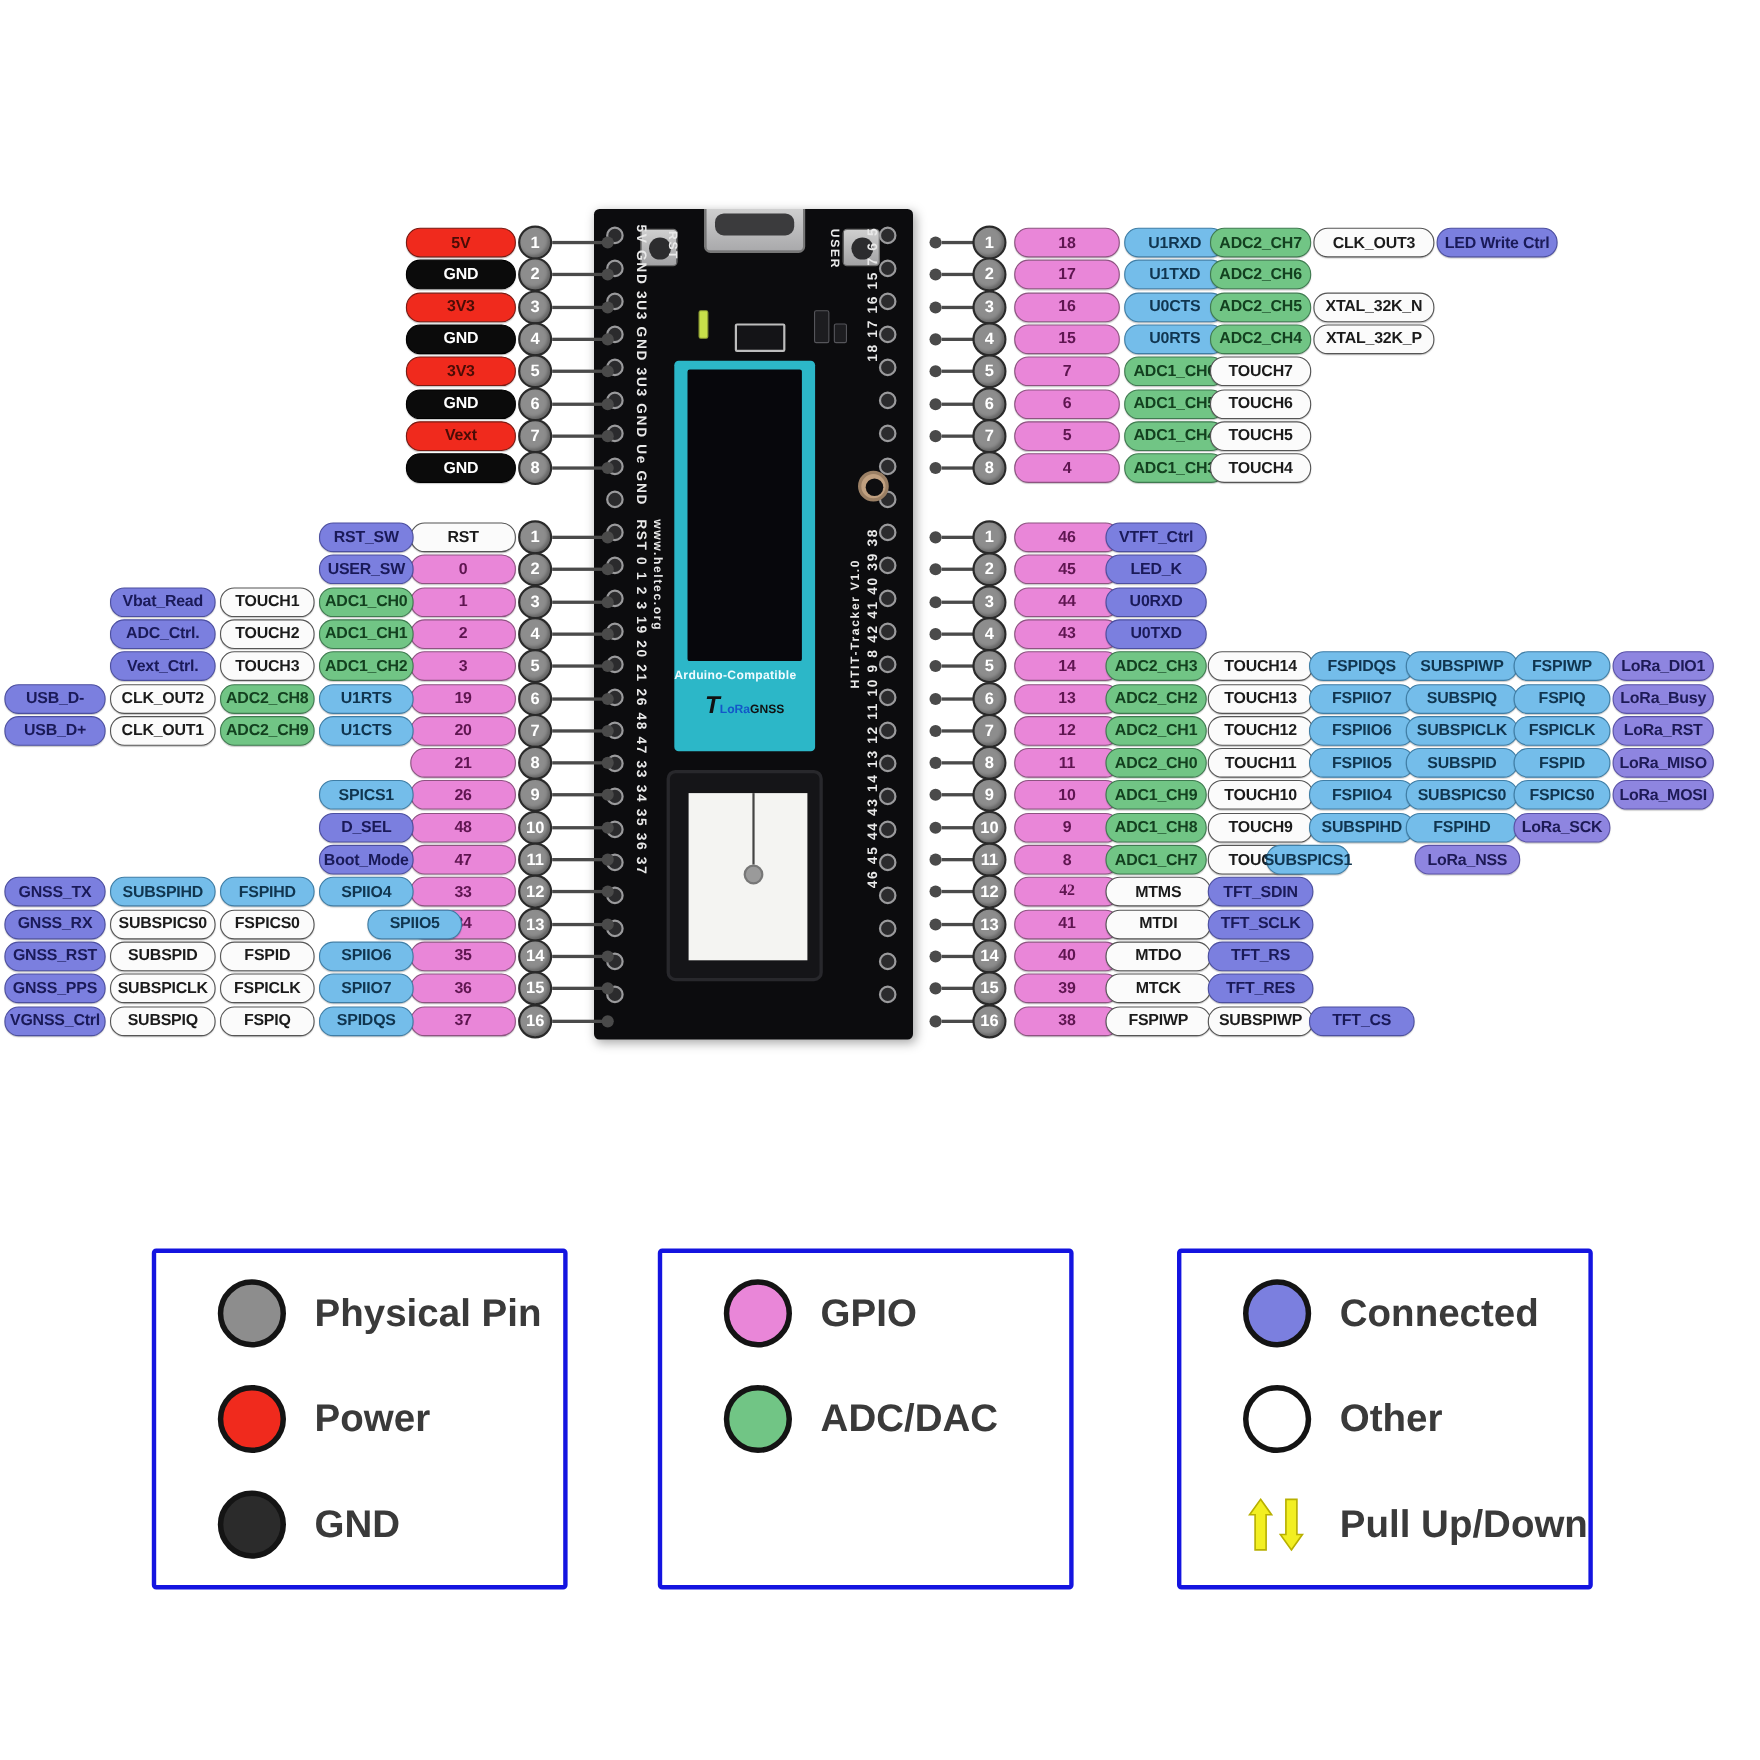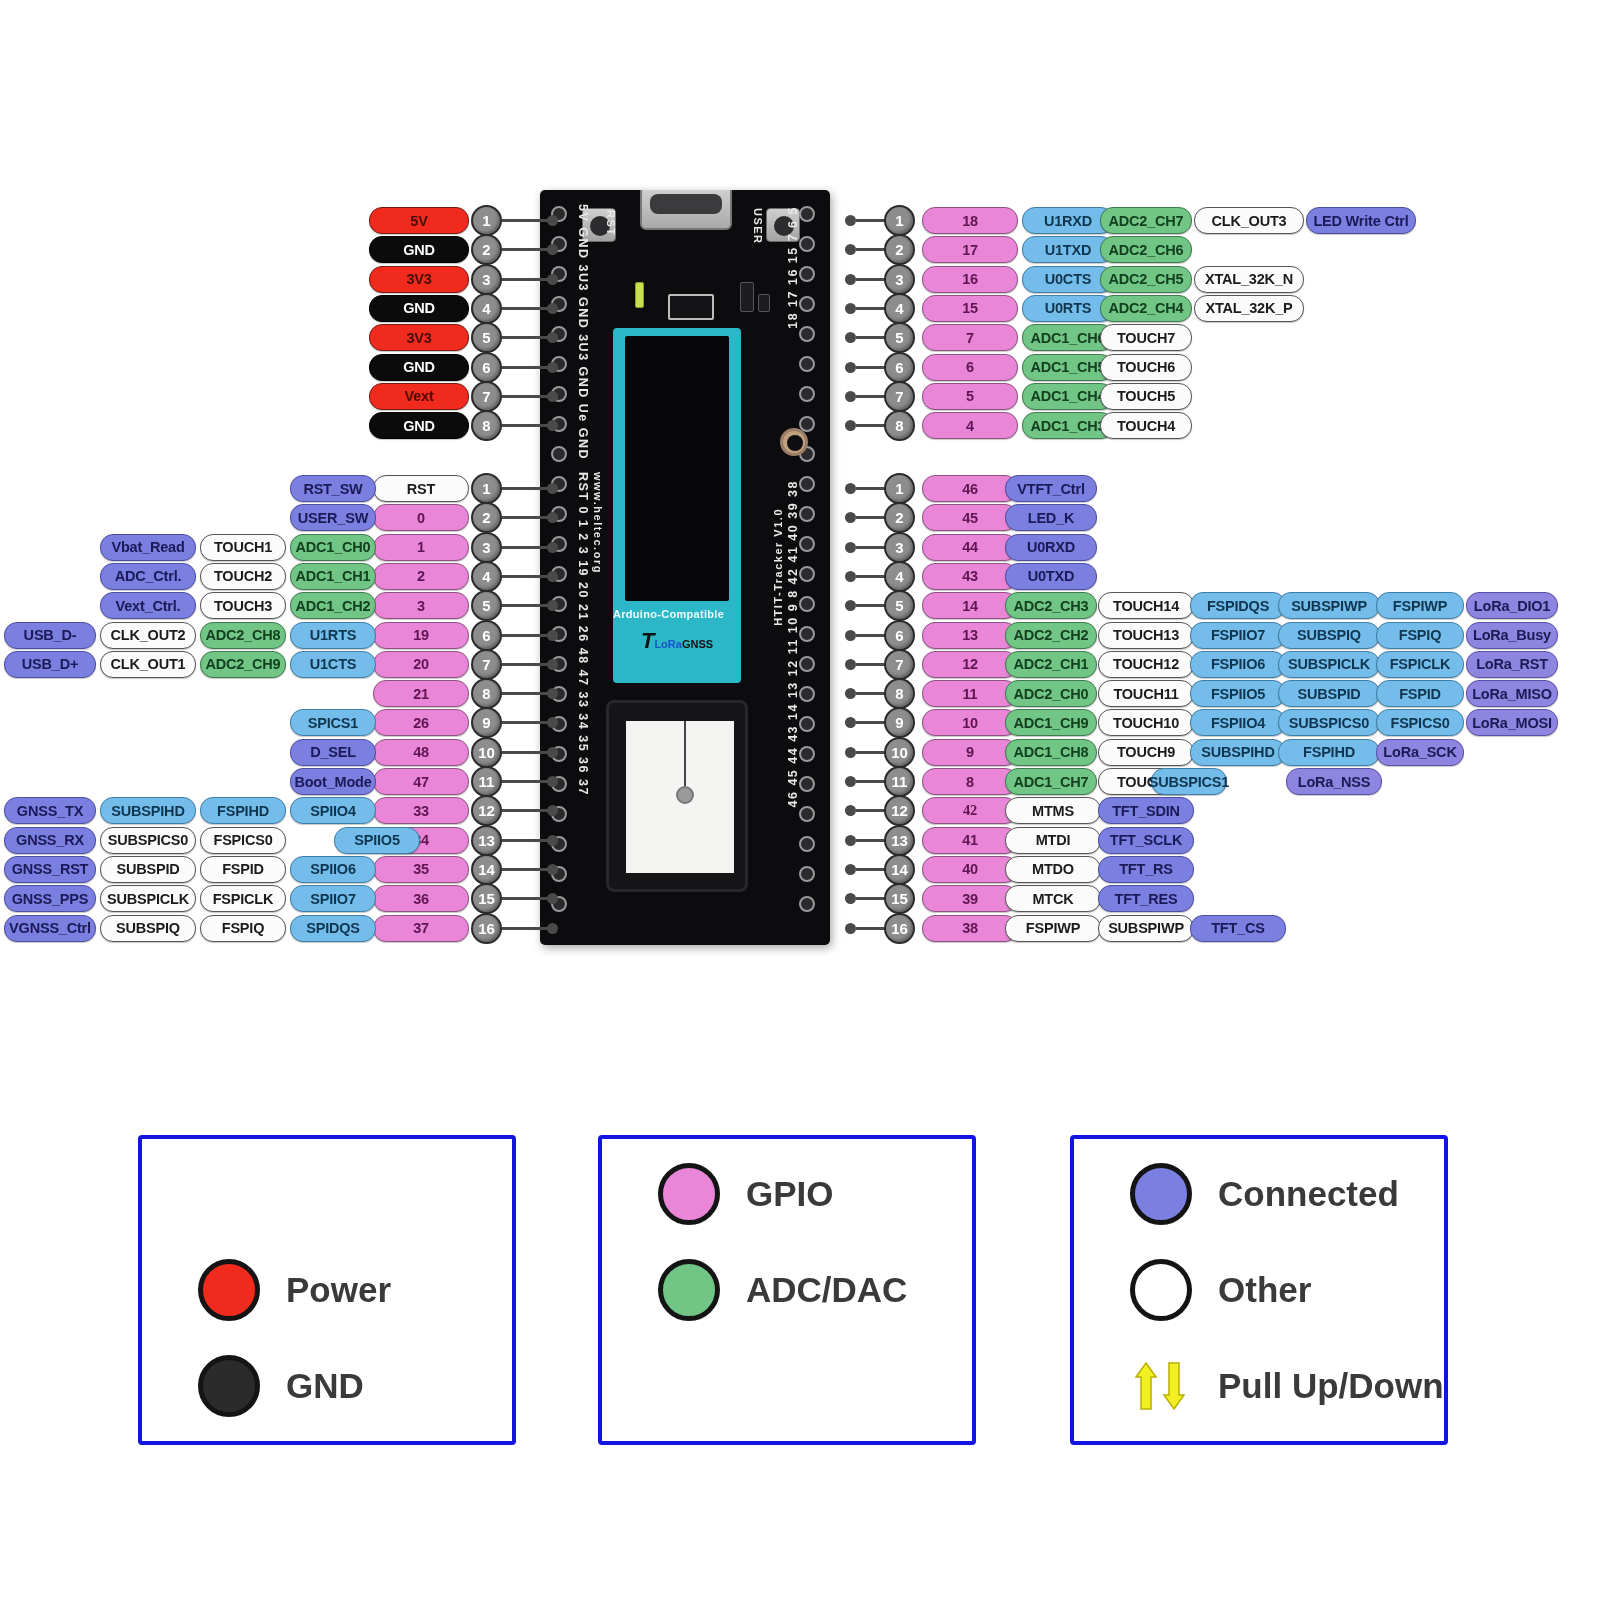--- a/index.html
+++ b/index.html
@@ -582,20 +582,24 @@
       <div class="dot" style="left: 845px; top: 922.5px;"></div>
       <div class="leadL" style="left: 856px; top: 926.5px; width: 32px;"></div>
       <div class="ppin" style="left: 884px; top: 912.5px;">16</div>
       <div class="chip c-gpio" style="left: 922px; top: 914.5px; width: 96px;">38</div>
       <div class="chip c-other" style="left: 1005px; top: 914.5px; width: 96px;">FSPIWP</div>
       <div class="chip c-other" style="left: 1098px; top: 914.5px; width: 96px;">SUBSPIWP</div>
       <div class="chip c-conn" style="left: 1190px; top: 914.5px; width: 96px;">TFT_CS</div>
     </div>
 
   <div class="legendbox" id="legend0" style="left:138px; top:1135px; width:378px; height:310px;">
+      <div class="legrow" style="left: 56px; top: 24px;">
+        <div class="legdot" style="background: rgb(141, 141, 141);"></div>
+        <div class="legtext">Physical Pin</div>
+      </div>
       <div class="legrow" style="left: 56px; top: 120px;">
         <div class="legdot" style="background: rgb(240, 42, 29);"></div>
         <div class="legtext">Power</div>
       </div>
       <div class="legrow" style="left: 56px; top: 216px;">
         <div class="legdot" style="background: rgb(43, 43, 43);"></div>
         <div class="legtext">GND</div>
       </div>
     </div>
   <div class="legendbox" id="legend1" style="left:598px; top:1135px; width:378px; height:310px;">

